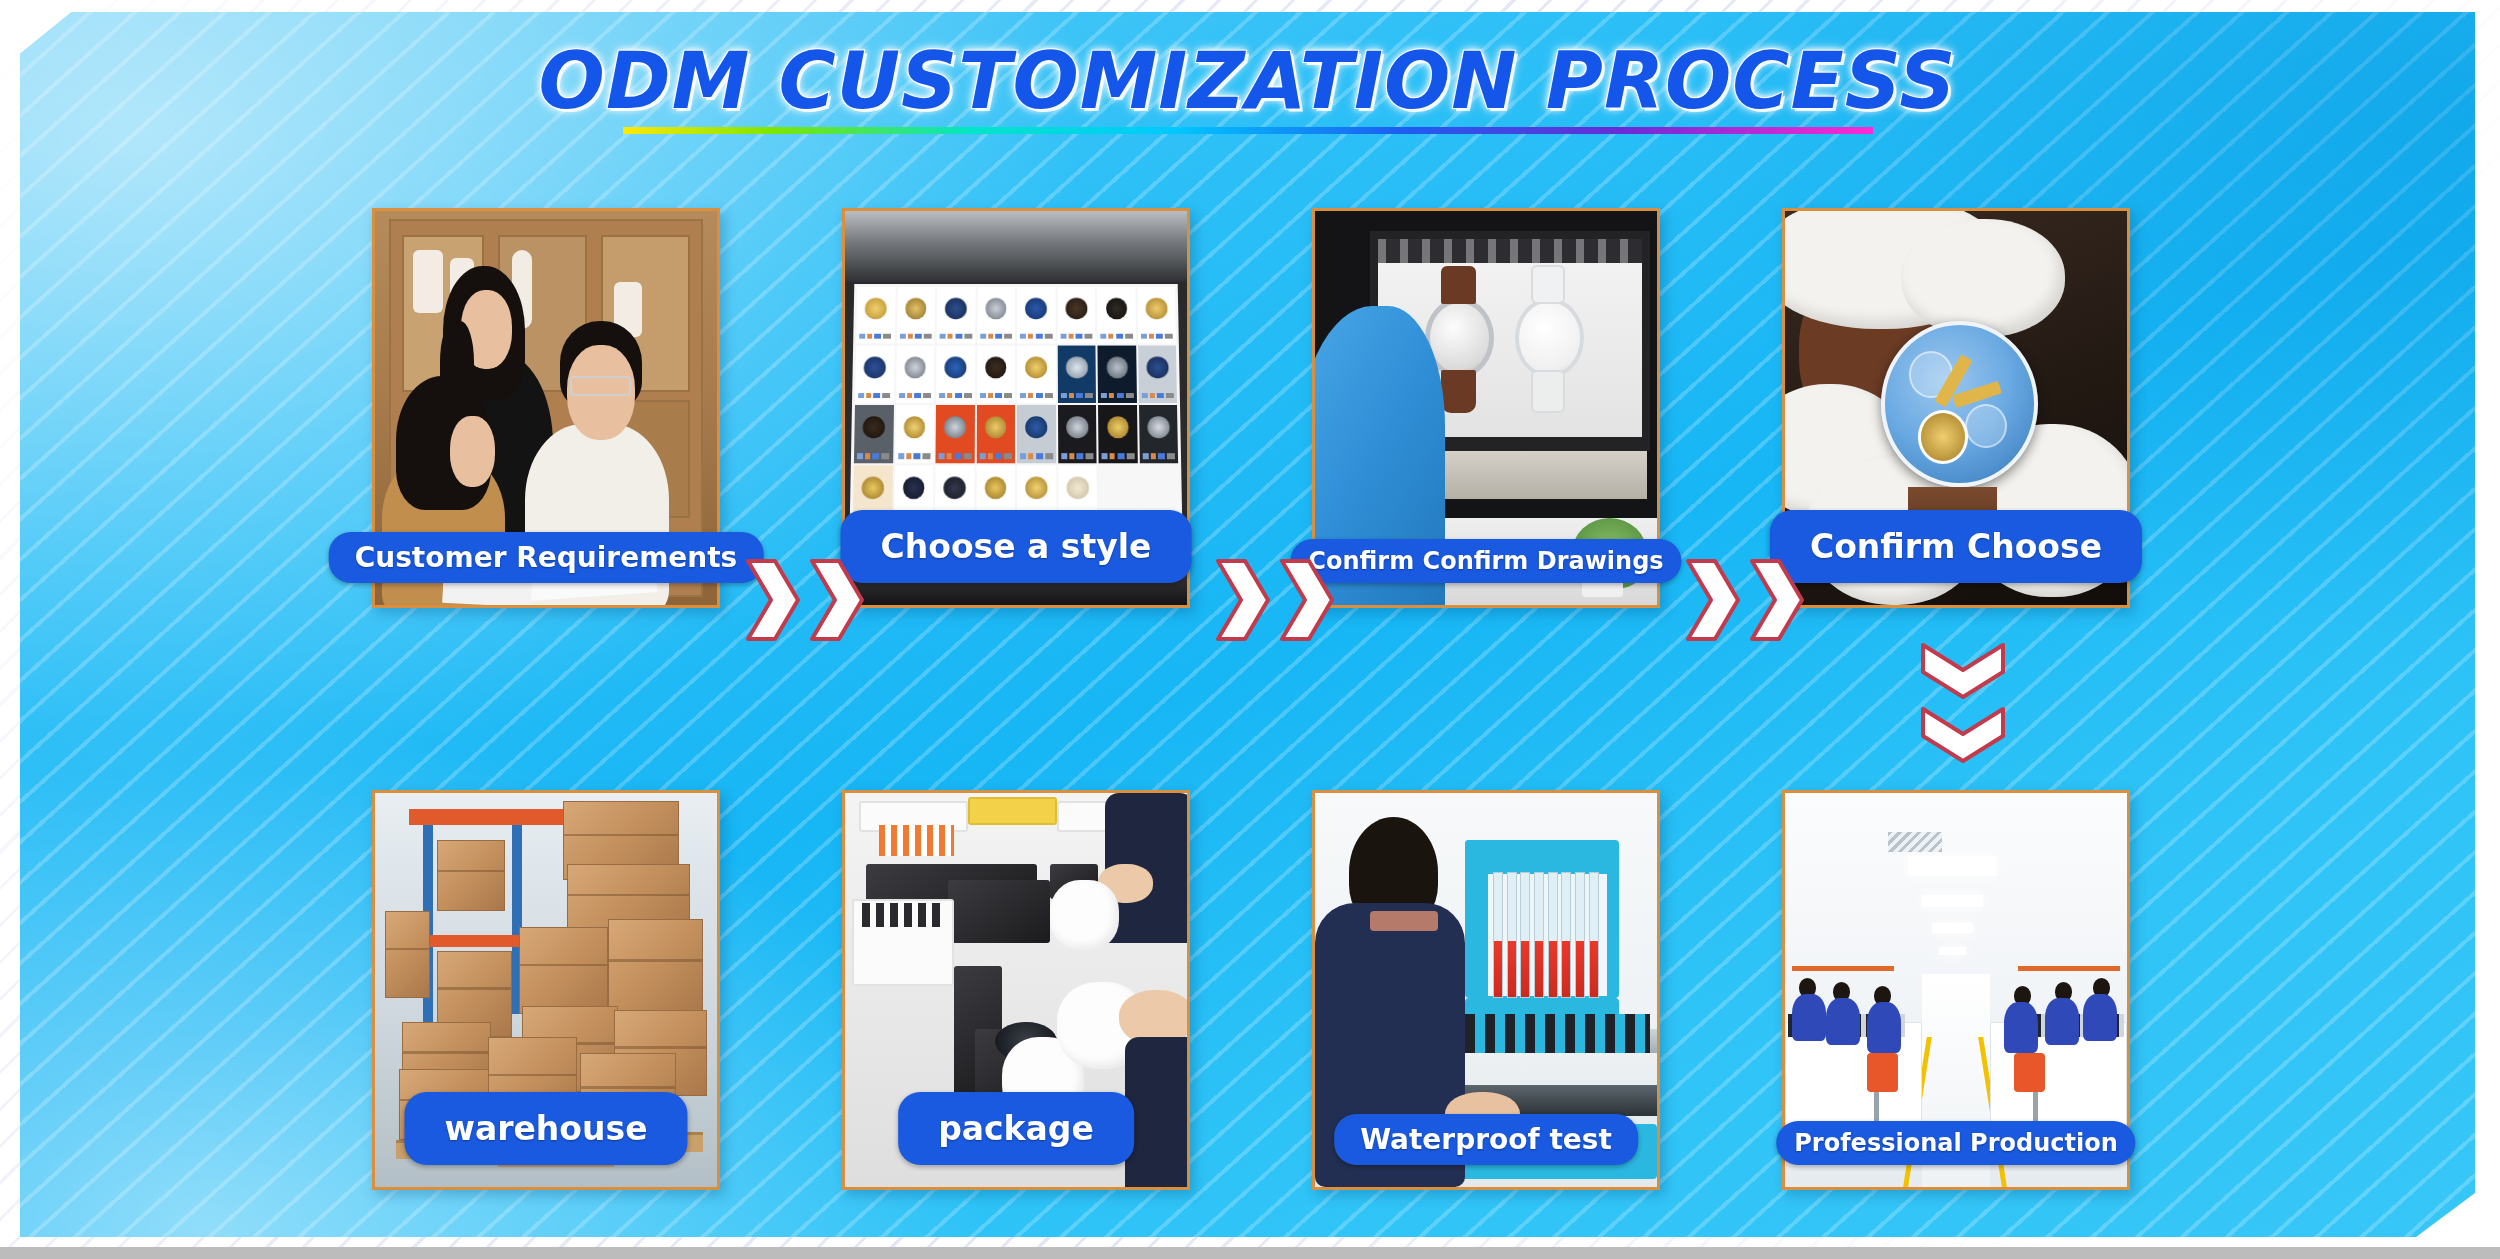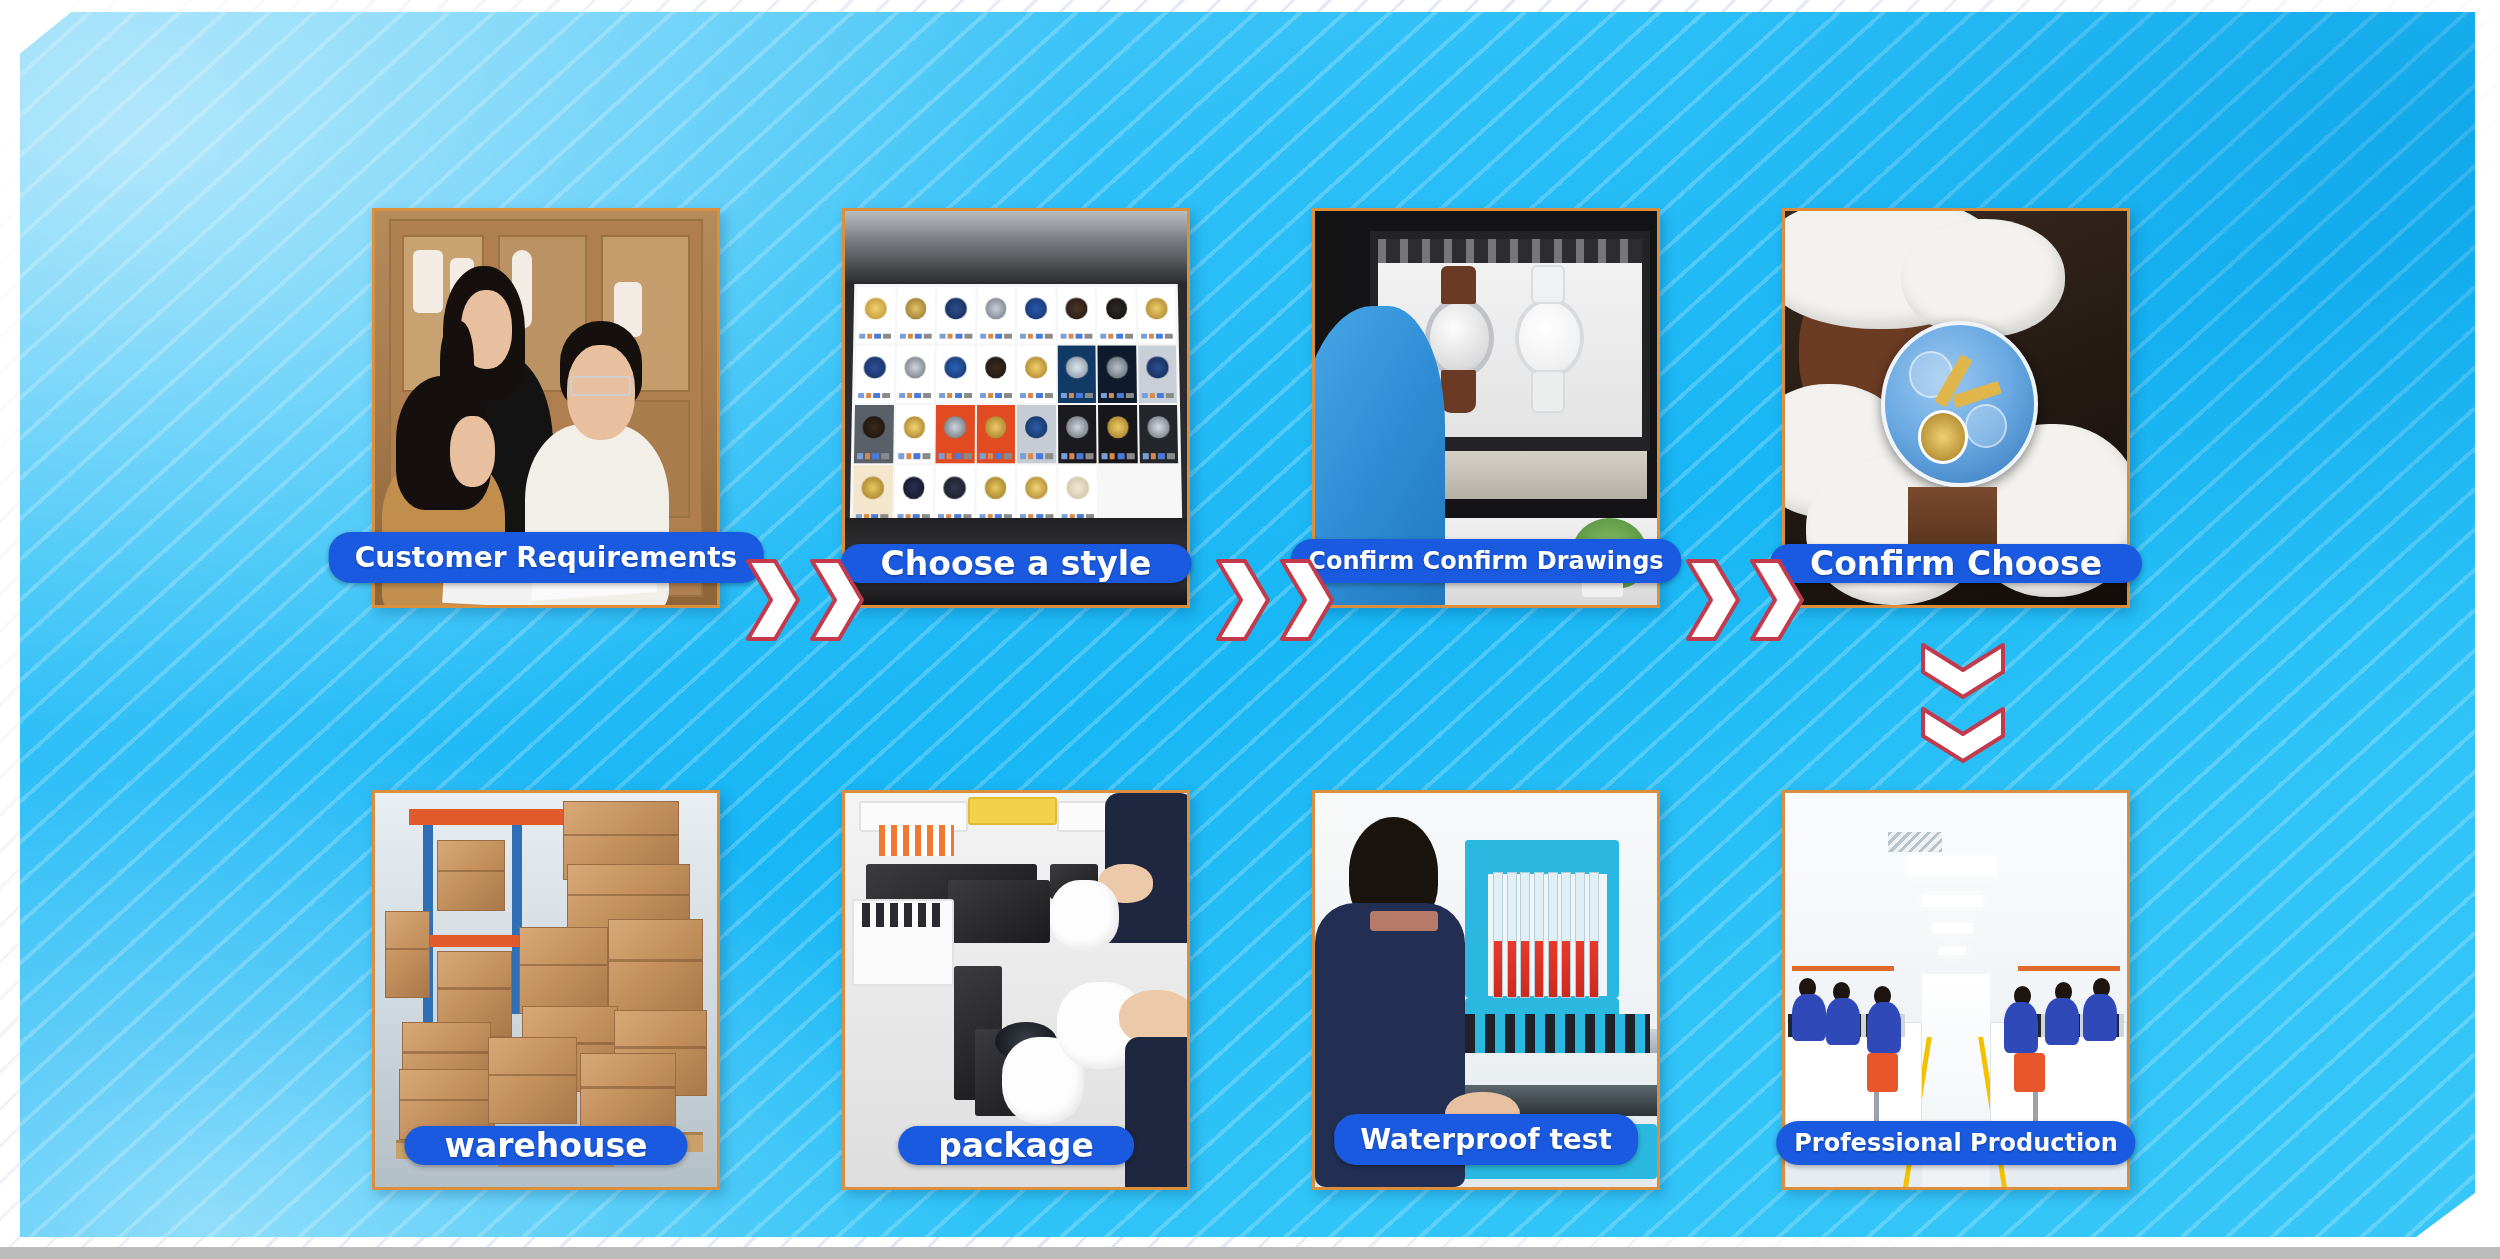--- a/index.html
+++ b/index.html
@@ -115,21 +115,21 @@
     border-radius:22px;
     padding:9px 22px;
     color:#ffffff;
     font-family:"DejaVu Sans", sans-serif;
     font-weight:bold;
     white-space:nowrap;
     text-shadow:0 1px 2px rgba(0,0,0,0.35);
     box-shadow:0 2px 5px rgba(0,0,0,0.3);
     z-index:3;
   }
-  .pill.sz-lg  { font-size:33px; padding:0 40px; }
+  .pill.sz-lg  { font-size:33px; padding:17px 40px; }
   .pill.sz-md  { font-size:28px; padding:9px 26px; }
   .pill.sz-sm  { font-size:24px; padding:8px 18px; }
 
   
   .arrows {
     position:absolute; z-index:5;
     display:flex; align-items:center; gap:8px;
   }
   .arrows.right-1 { left:725px;  top:350px; }
   .arrows.right-2 { left:1195px; top:350px; }
@@ -258,20 +258,24 @@
 
   <div class="page-texture"></div>
   <div class="page-texture-fade"></div>
 
   <div id="panel">
     <div class="panel-stripes"></div>
     <div class="panel-glowL"></div>
     <div class="panel-glowB"></div>
     <div class="panel-darkR"></div>
 
+    <div id="title-wrap">
+      <div id="title">ODM CUSTOMIZATION PROCESS</div>
+      <div id="title-underline"></div>
+    </div>
 
     <div class="row" id="row-top">
 
       <div class="card c0">
         <div class="photo">
           <div class="ph ph-meet">
             <div class="shelf" style="left:4%;top:2%;width:92%;height:96%;background:#b07f4f;"></div>
             <div class="shelf" style="left:8%;top:6%;width:24%;height:40%;background:#c9a272;"></div>
             <div class="shelf" style="left:36%;top:6%;width:26%;height:40%;background:#bb9264;"></div>
             <div class="shelf" style="left:66%;top:6%;width:26%;height:40%;background:#c59c6c;"></div>

